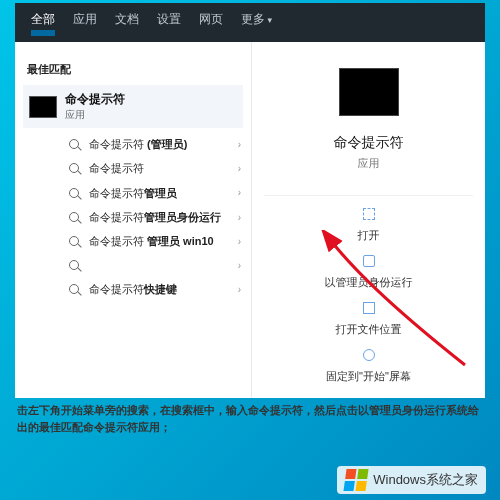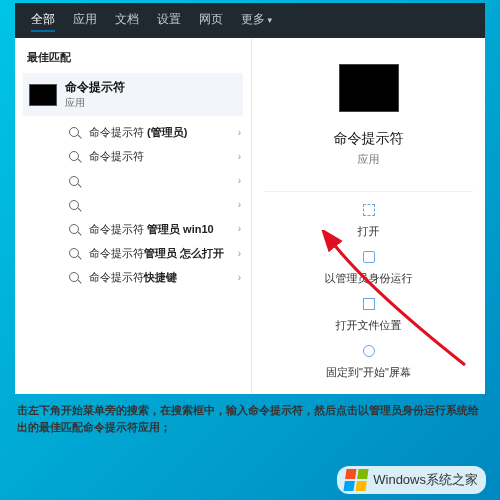--- a/index.html
+++ b/index.html
@@ -27,39 +27,40 @@
     padding: 8px 16px 6px;
     background: #202830;
   }
   .tab {
     color: #c0c8d0;
     font-size: 12px;
     cursor: pointer;
   }
   .tab.active {
     color: #fff;
-    border-bottom: 2px solid #0369a1;
+    border-bottom: 6px solid #0369a1;
     padding-bottom: 2px;
   }
   .tab-more::after { content: " ▾"; font-size: 9px; }
   .content-area {
     flex: 1;
     display: flex;
     background: #fff;
   }
   .left-col {
     width: 236px;
     padding: 8px 0 0 0;
     overflow: hidden;
   }
   .section-label {
     font-size: 11px;
     color: #222;
     font-weight: 600;
     padding: 4px 12px;
+    margin-top: 8px;
   }
   .best-match {
     margin: 4px 8px;
     background: #f2f6fa;
     display: flex;
     align-items: center;
     padding: 6px 6px;
     gap: 8px;
   }
   .cmd-icon {
@@ -178,21 +179,21 @@
   }
   .footer-logo {
     position: absolute;
     bottom: 6px;
     right: 14px;
     display: flex;
     align-items: center;
     gap: 6px;
     background: rgba(255,255,255,0.85);
     padding: 3px 8px;
-    border-radius: 12px;
+    border-radius: 4px;
   }
   .win-flag {
     width: 22px; height: 22px;
     display: grid;
     grid-template-columns: 1fr 1fr;
     grid-template-rows: 1fr 1fr;
     gap: 1.5px;
     transform: skewX(-8deg);
   }
   .wf1 { background: #f25022; }
@@ -235,38 +236,41 @@
         </div>
         <div class="web-item">
           <span class="search-glyph"></span>
           <span class="wi-text">
             <span>命令提示符</span><span class="bold"></span>
           </span>
           <span class="chev">›</span>
         </div>
         <div class="web-item">
           <span class="search-glyph"></span>
-          <span class="chev">›</span>
-        </div>
-        <div class="web-item">
-          <span class="search-glyph"></span>
+          <span class="wi-text">
+            <span>命令提示符</span><span class="bold">管理员</span>
+          </span>
+          <span class="chev">›</span>
+        </div>
+        <div class="web-item">
+          <span class="search-glyph"></span>
+          <span class="wi-text">
+            <span>命令提示符</span><span class="bold">管理员身份运行</span>
+          </span>
           <span class="chev">›</span>
         </div>
         <div class="web-item">
           <span class="search-glyph"></span>
           <span class="wi-text">
             <span>命令提示符</span><span class="bold"> 管理员 win10</span>
           </span>
           <span class="chev">›</span>
         </div>
         <div class="web-item">
           <span class="search-glyph"></span>
-          <span class="wi-text">
-            <span>命令提示符</span><span class="bold">管理员 怎么打开</span>
-          </span>
           <span class="chev">›</span>
         </div>
         <div class="web-item">
           <span class="search-glyph"></span>
           <span class="wi-text">
             <span>命令提示符</span><span class="bold">快捷键</span>
           </span>
           <span class="chev">›</span>
         </div>
       </div>

